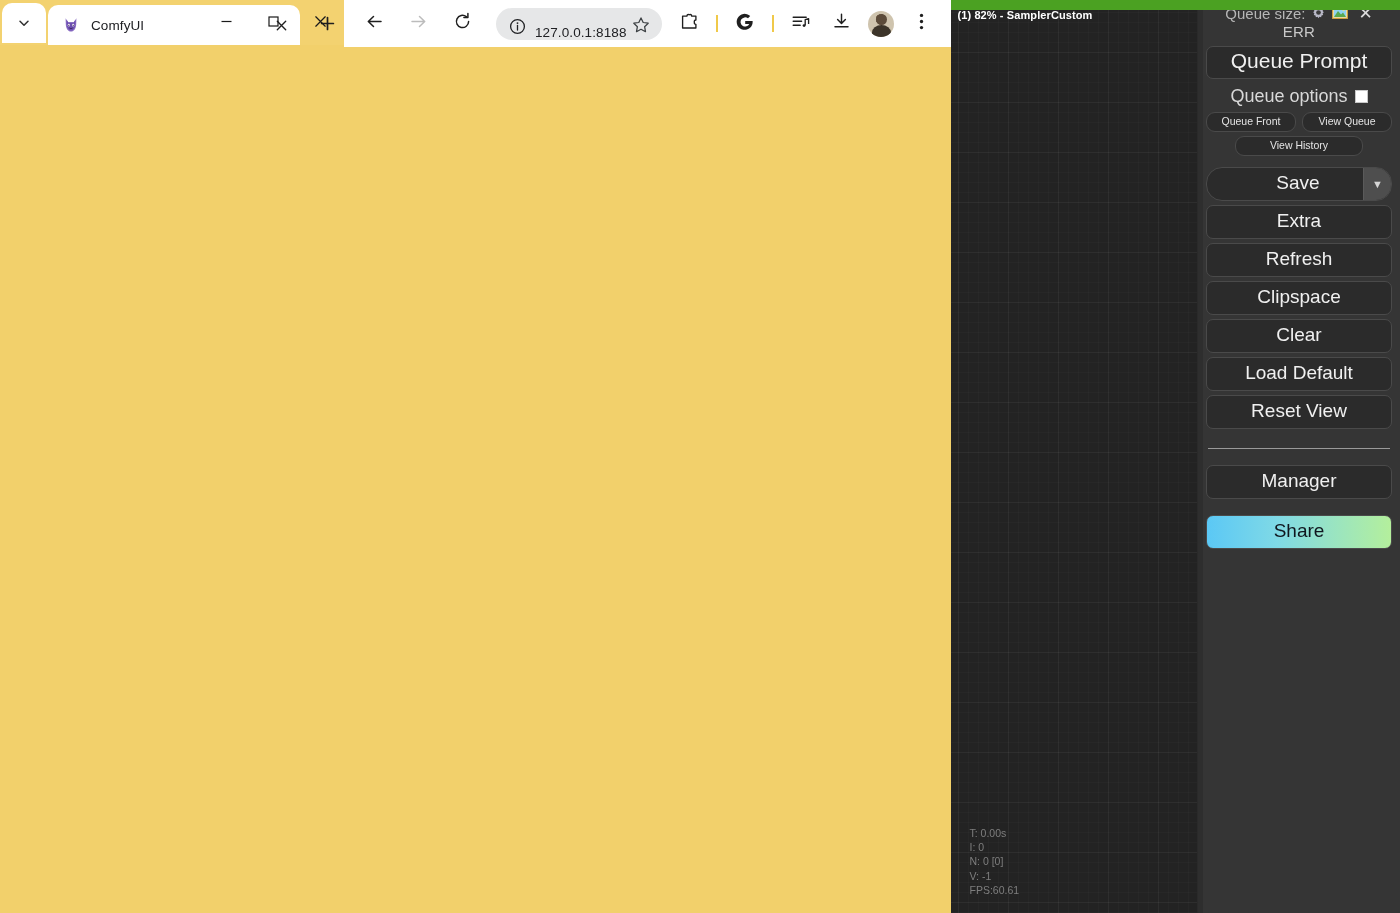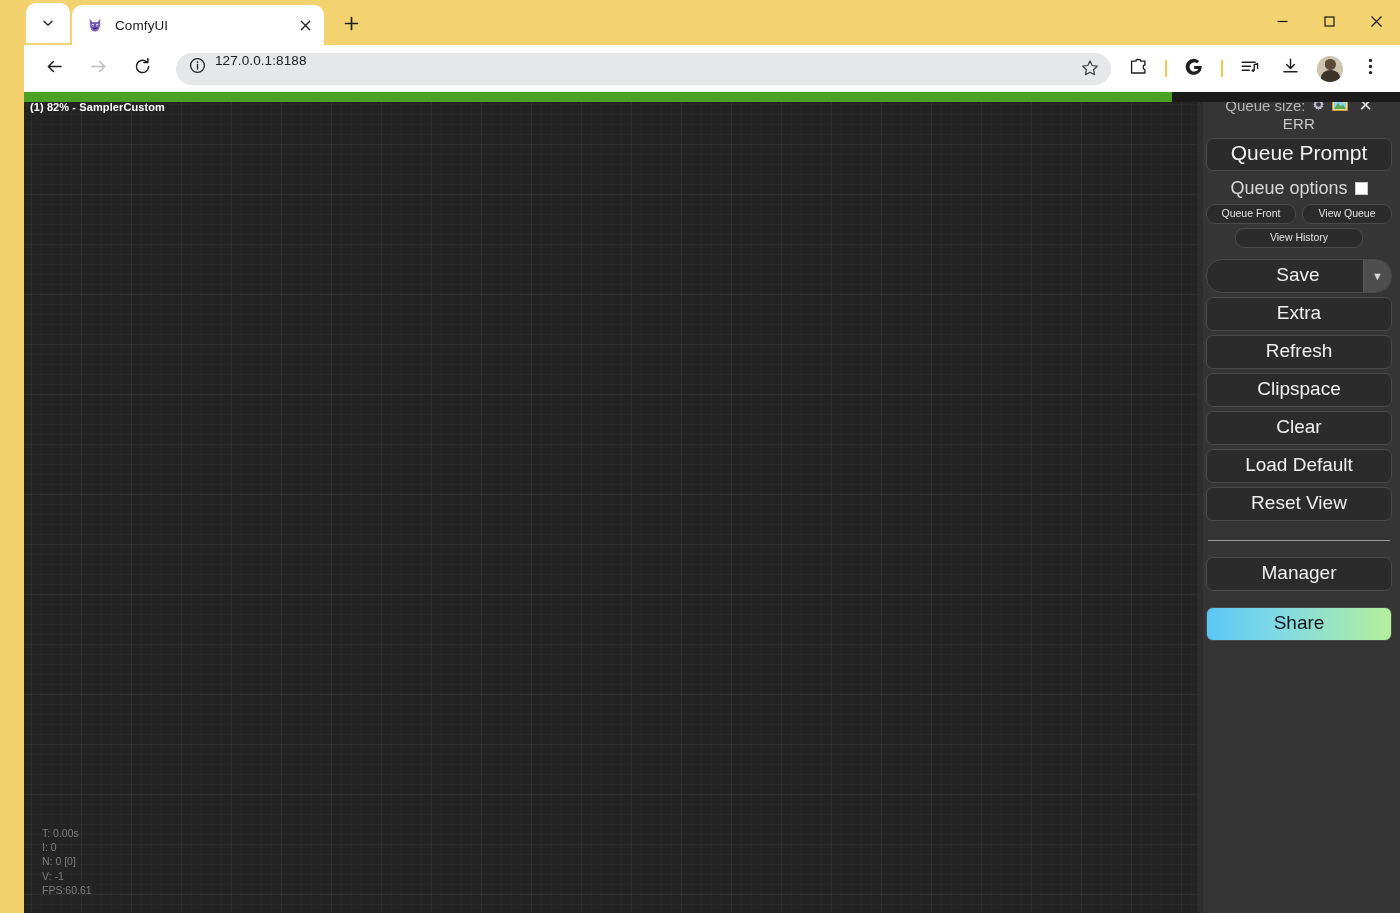--- a/index.html
+++ b/index.html
@@ -12,22 +12,21 @@
     font-family: "Liberation Sans", sans-serif;
   }
 
   
   #browser-window {
     width: 1400px;
     height: 913px;
     position: relative;
     background: #f2d06b;
     display: flex;
-    flex-direction: column;
-    padding-left: 24px;
+    flex-direction: row;
   }
 
   
   #tab-strip {
     height: 45px;
     background: #f3d270;
     display: flex;
     align-items: flex-end;
     position: relative;
     flex: 0 0 45px;
@@ -123,21 +122,21 @@
     align-items: center;
     justify-content: center;
     border-radius: 50%;
   }
   #omnibox {
     flex: 1 1 auto;
     height: 32px;
     background: #e6e7e8;
     border-radius: 16px;
     display: flex;
-    align-items: flex-start;
+    align-items: flex-end;
     padding: 0 6px 0 8px;
     margin: 0 7px 0 12px;
     min-width: 0;
   }
   #site-info-icon {
     width: 26px; height: 26px;
     flex: 0 0 26px;
     display: flex;
     align-items: center;
     justify-content: center;

